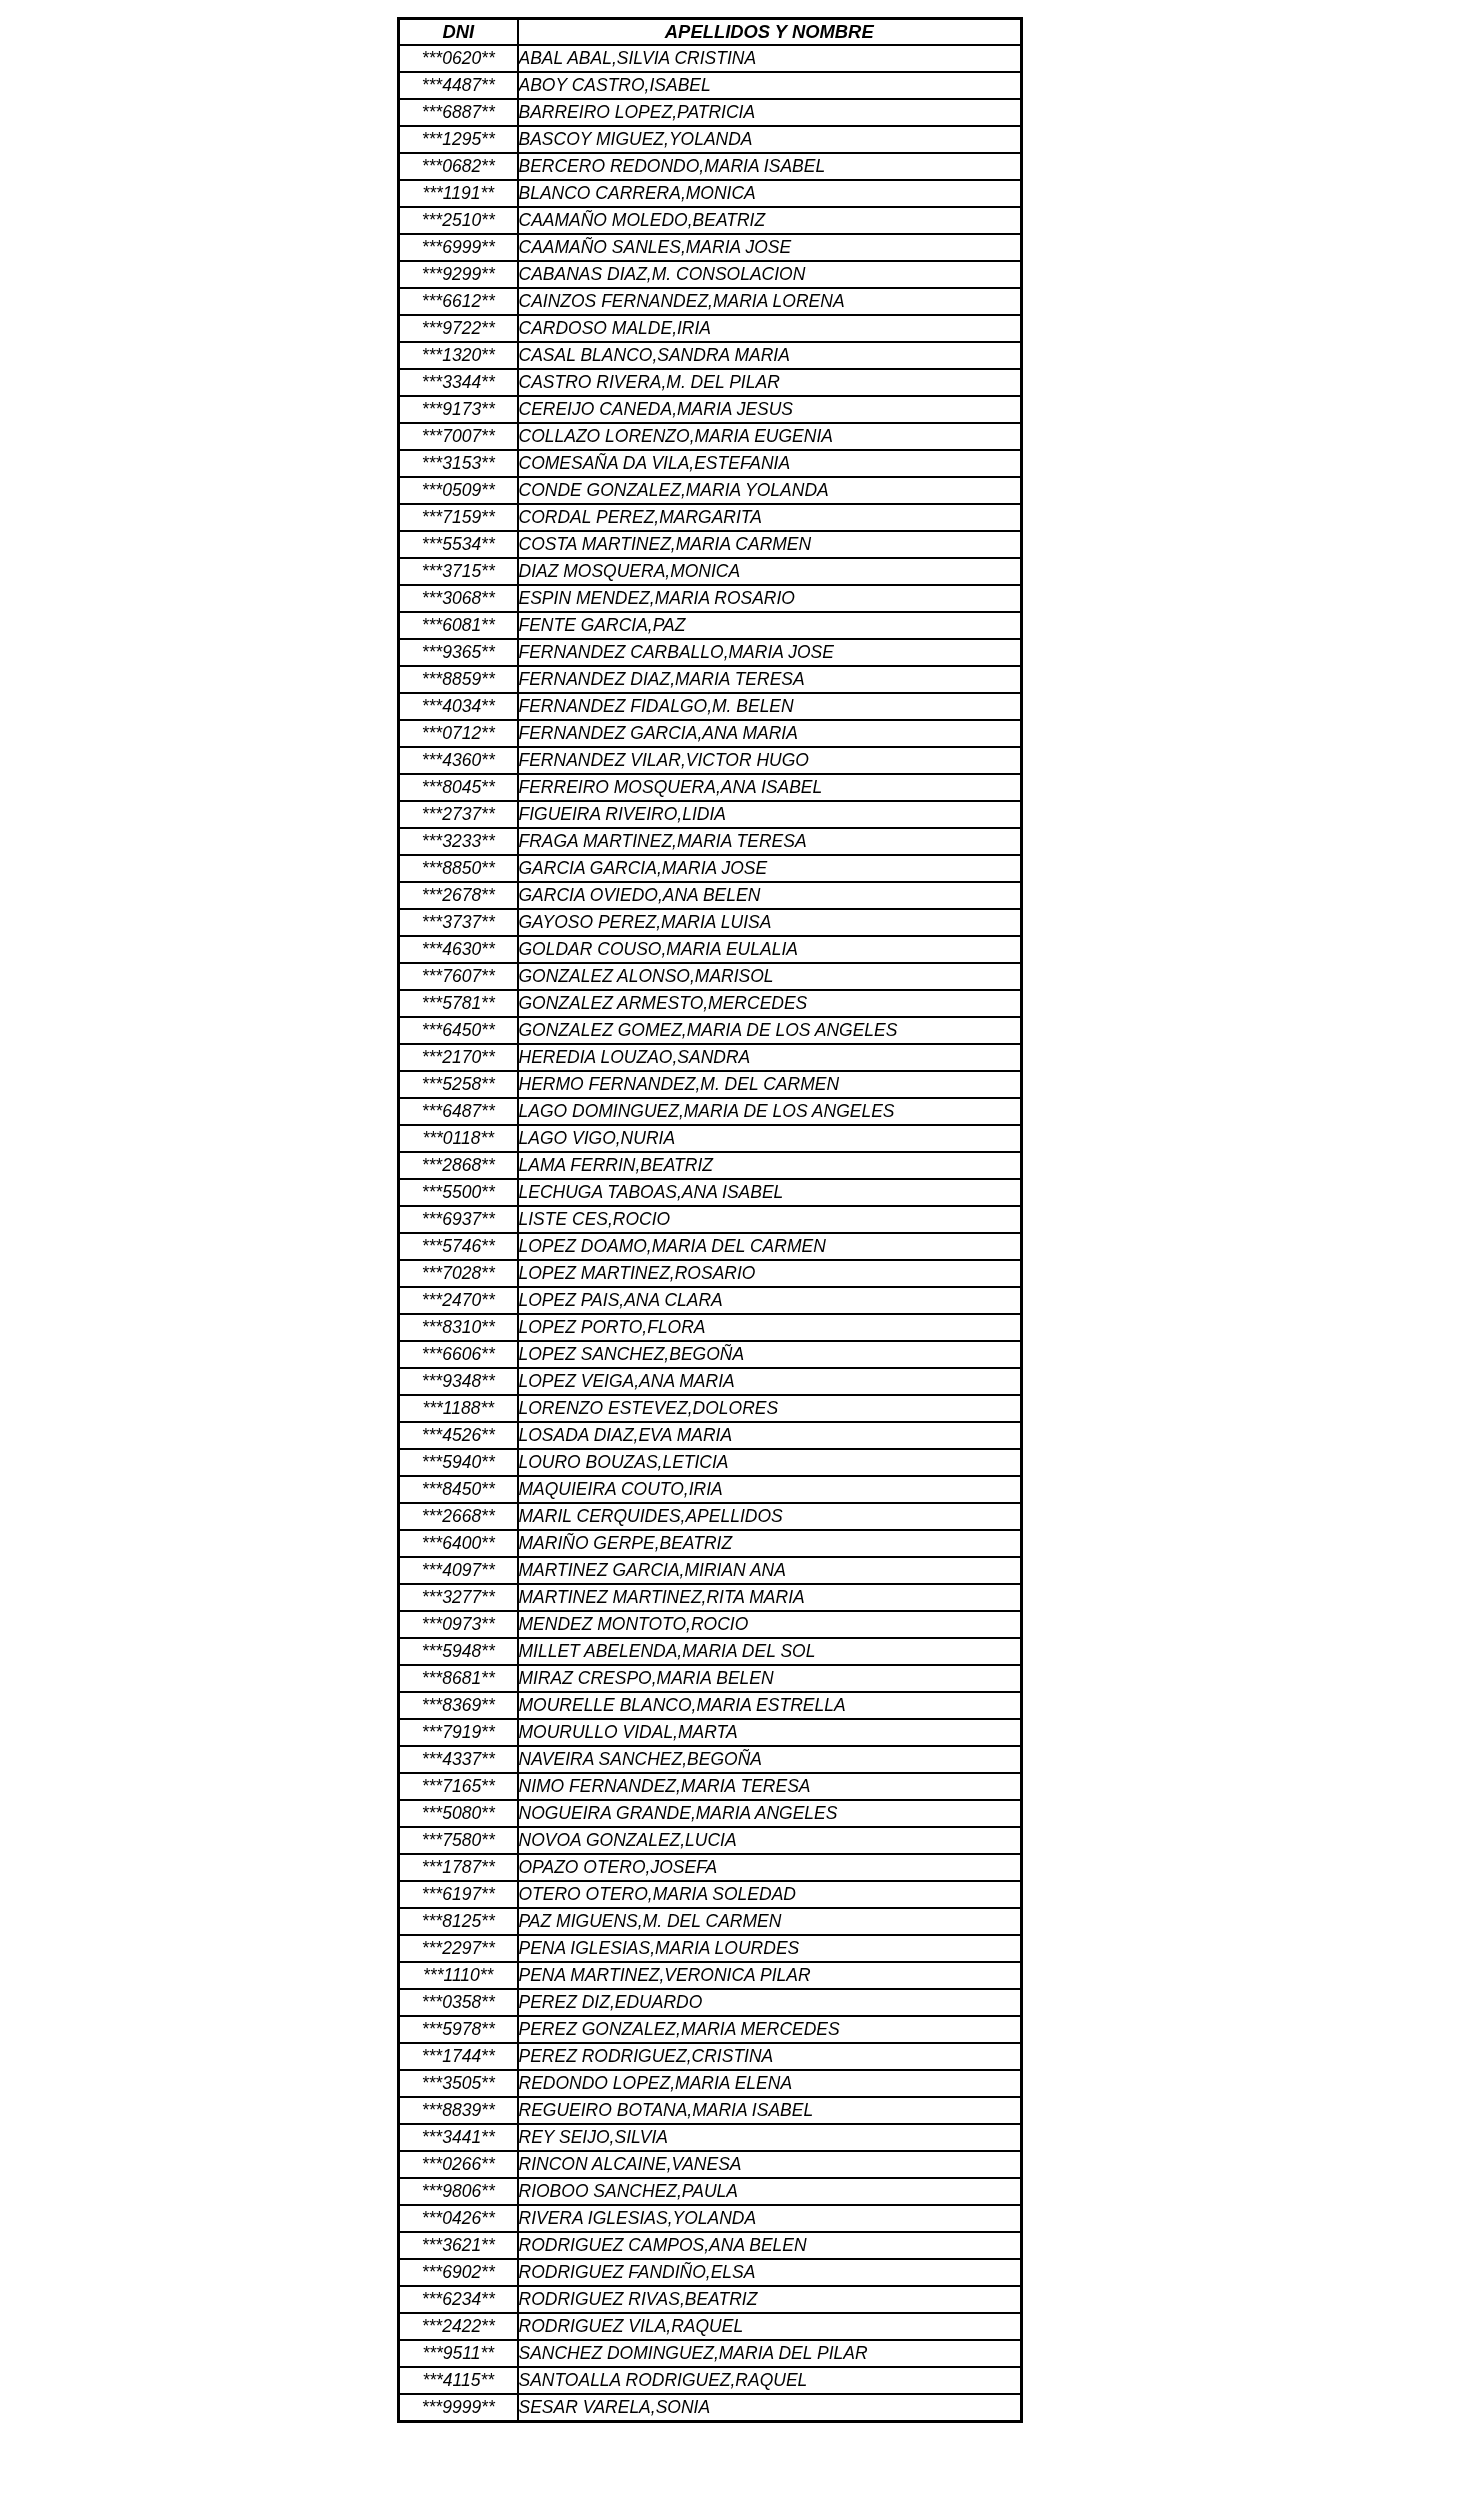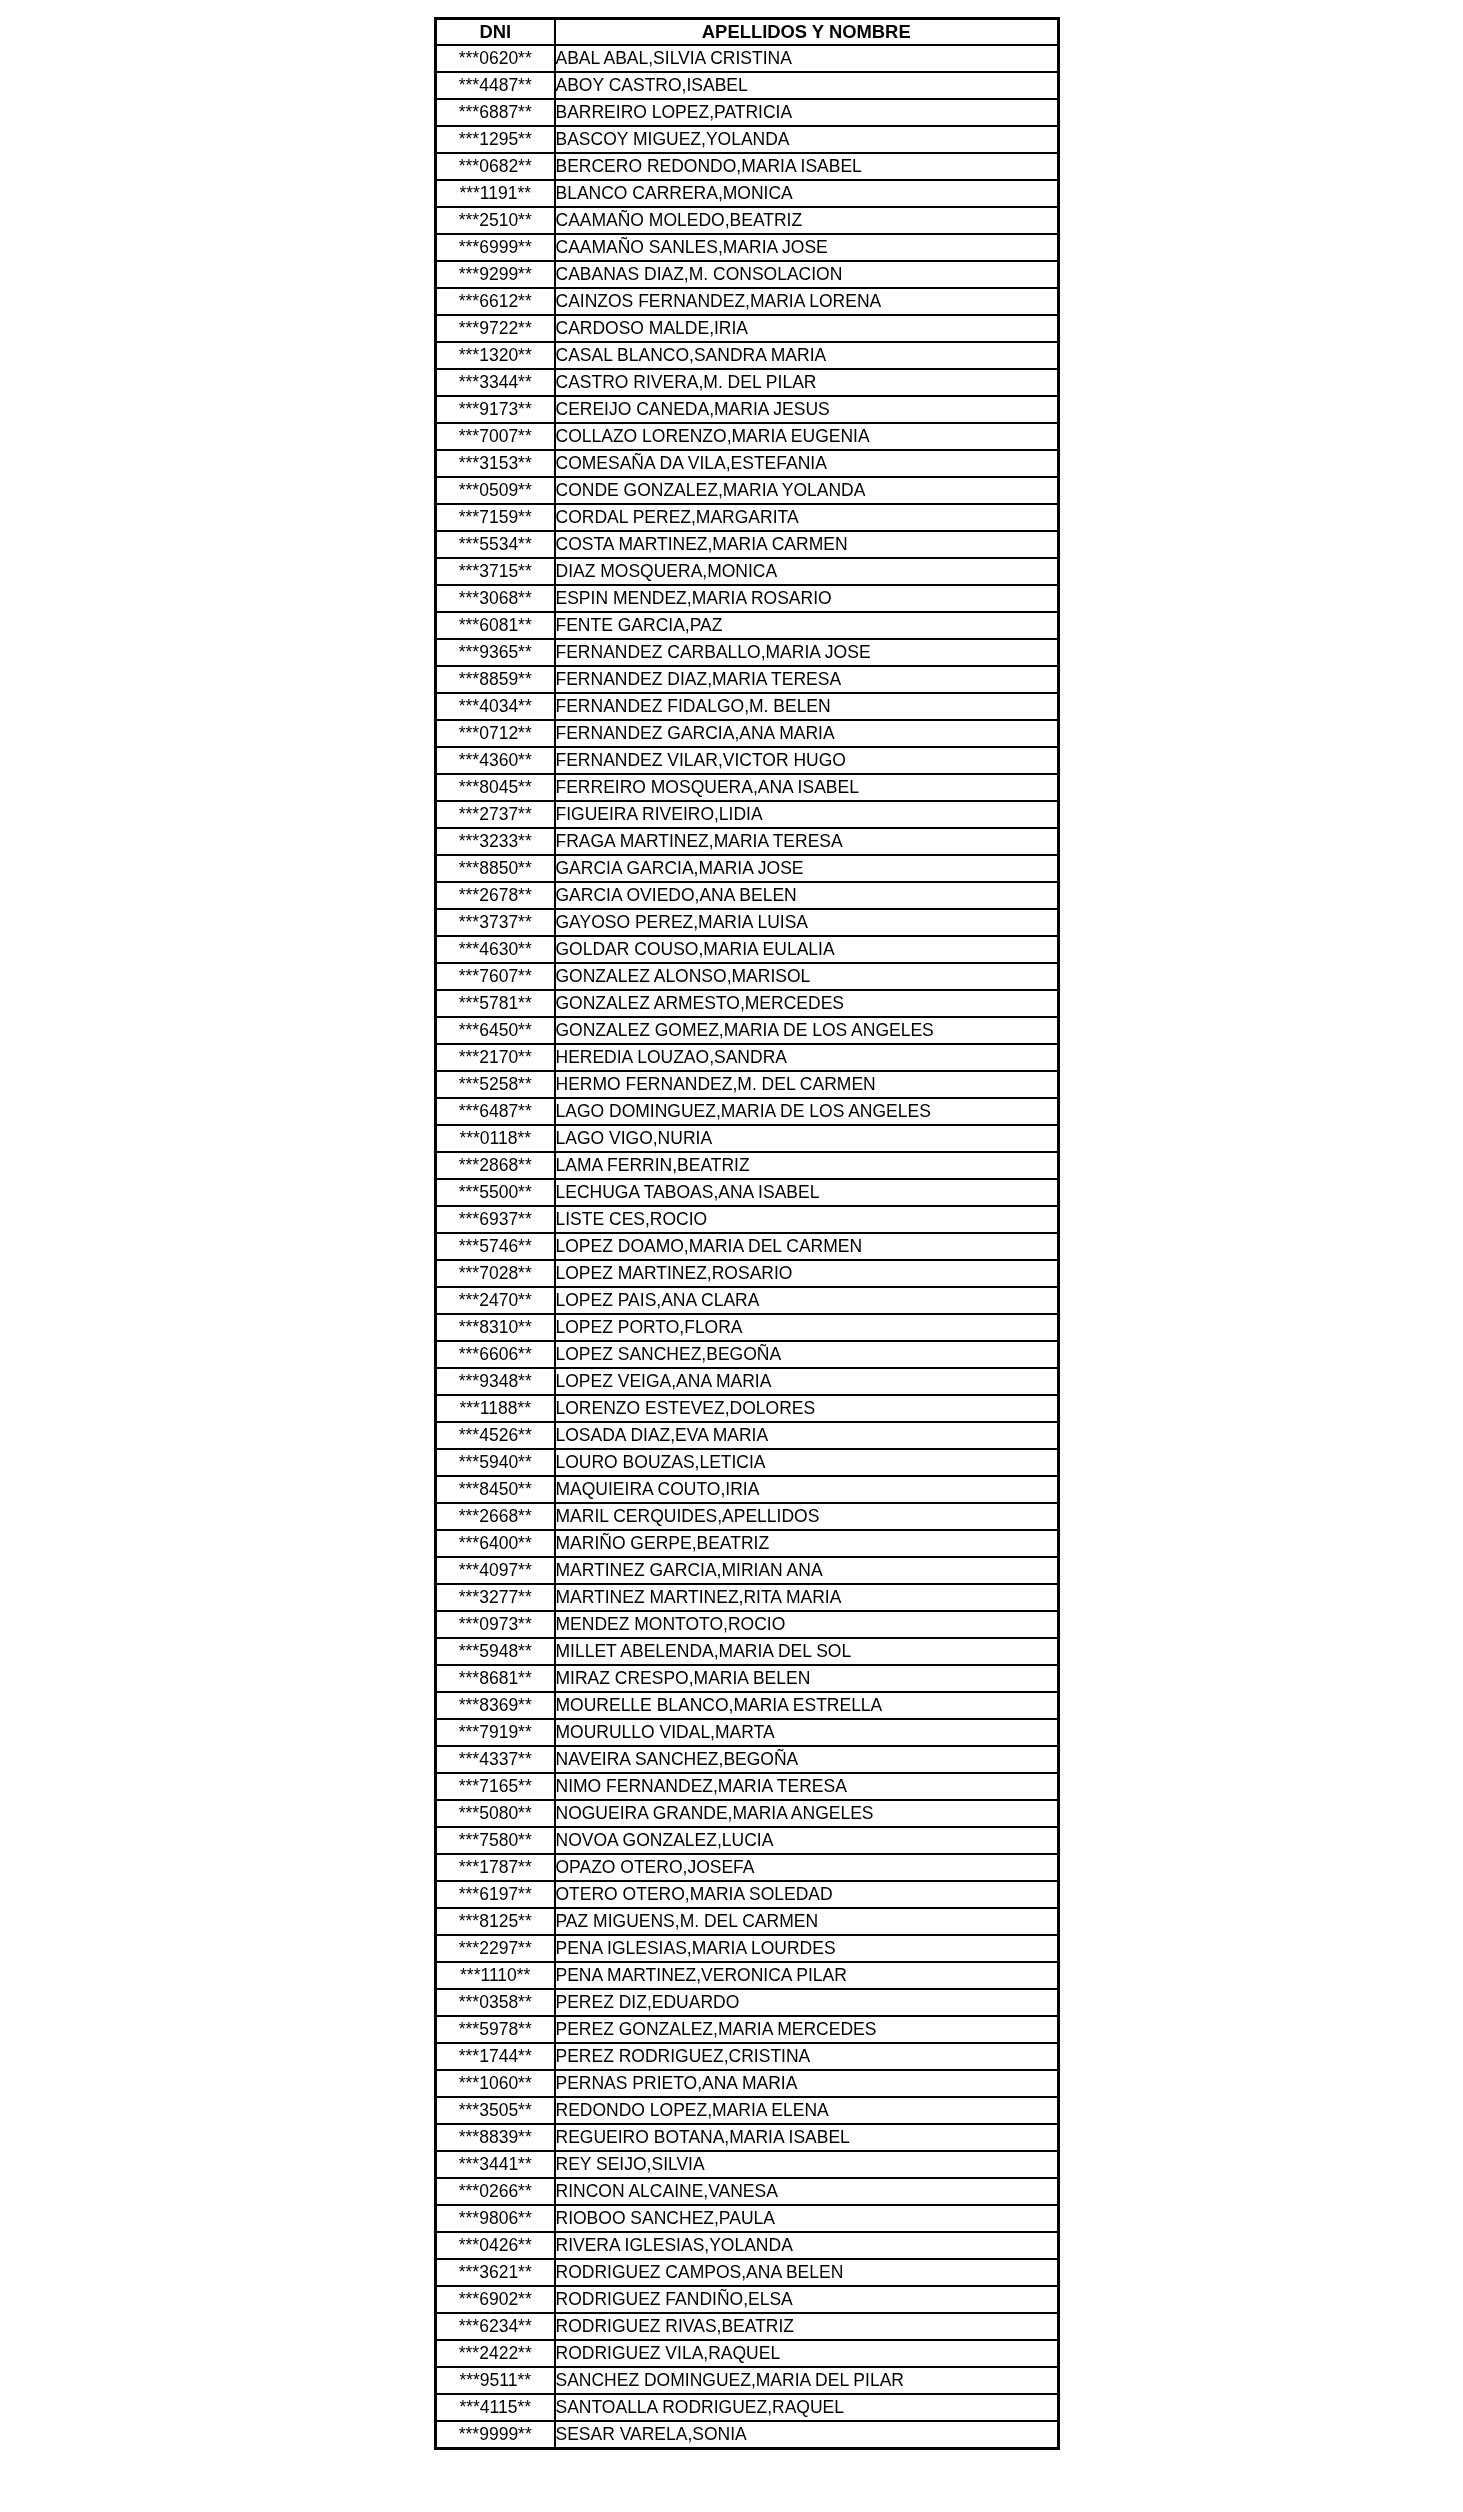--- a/index.html
+++ b/index.html
@@ -12,25 +12,26 @@
     color: #000000;
   }
   .page {
     position: relative;
     width: 1463px;
     height: 2512px;
     background: #ffffff;
   }
   table.roster {
     position: absolute;
-    left: 434px;
+    left: 397px;
     top: 16.7px;
     width: 623px;
     border-collapse: collapse;
     table-layout: fixed;
+    font-style: italic;
   }
   table.roster, table.roster th, table.roster td {
     border: 2.6px solid #000000;
   }
   table.roster { border-width: 3.5px; }
   table.roster th {
     height: 27px;
     box-sizing: border-box;
     font-size: 18.4px;
     font-weight: bold;
@@ -365,24 +366,20 @@
         </tr>
         <tr>
           <td class="dni">***5978**</td>
           <td class="name">PEREZ GONZALEZ,MARIA MERCEDES</td>
         </tr>
         <tr>
           <td class="dni">***1744**</td>
           <td class="name">PEREZ RODRIGUEZ,CRISTINA</td>
         </tr>
         <tr>
-          <td class="dni">***1060**</td>
-          <td class="name">PERNAS PRIETO,ANA MARIA</td>
-        </tr>
-        <tr>
           <td class="dni">***3505**</td>
           <td class="name">REDONDO LOPEZ,MARIA ELENA</td>
         </tr>
         <tr>
           <td class="dni">***8839**</td>
           <td class="name">REGUEIRO BOTANA,MARIA ISABEL</td>
         </tr>
         <tr>
           <td class="dni">***3441**</td>
           <td class="name">REY SEIJO,SILVIA</td>

